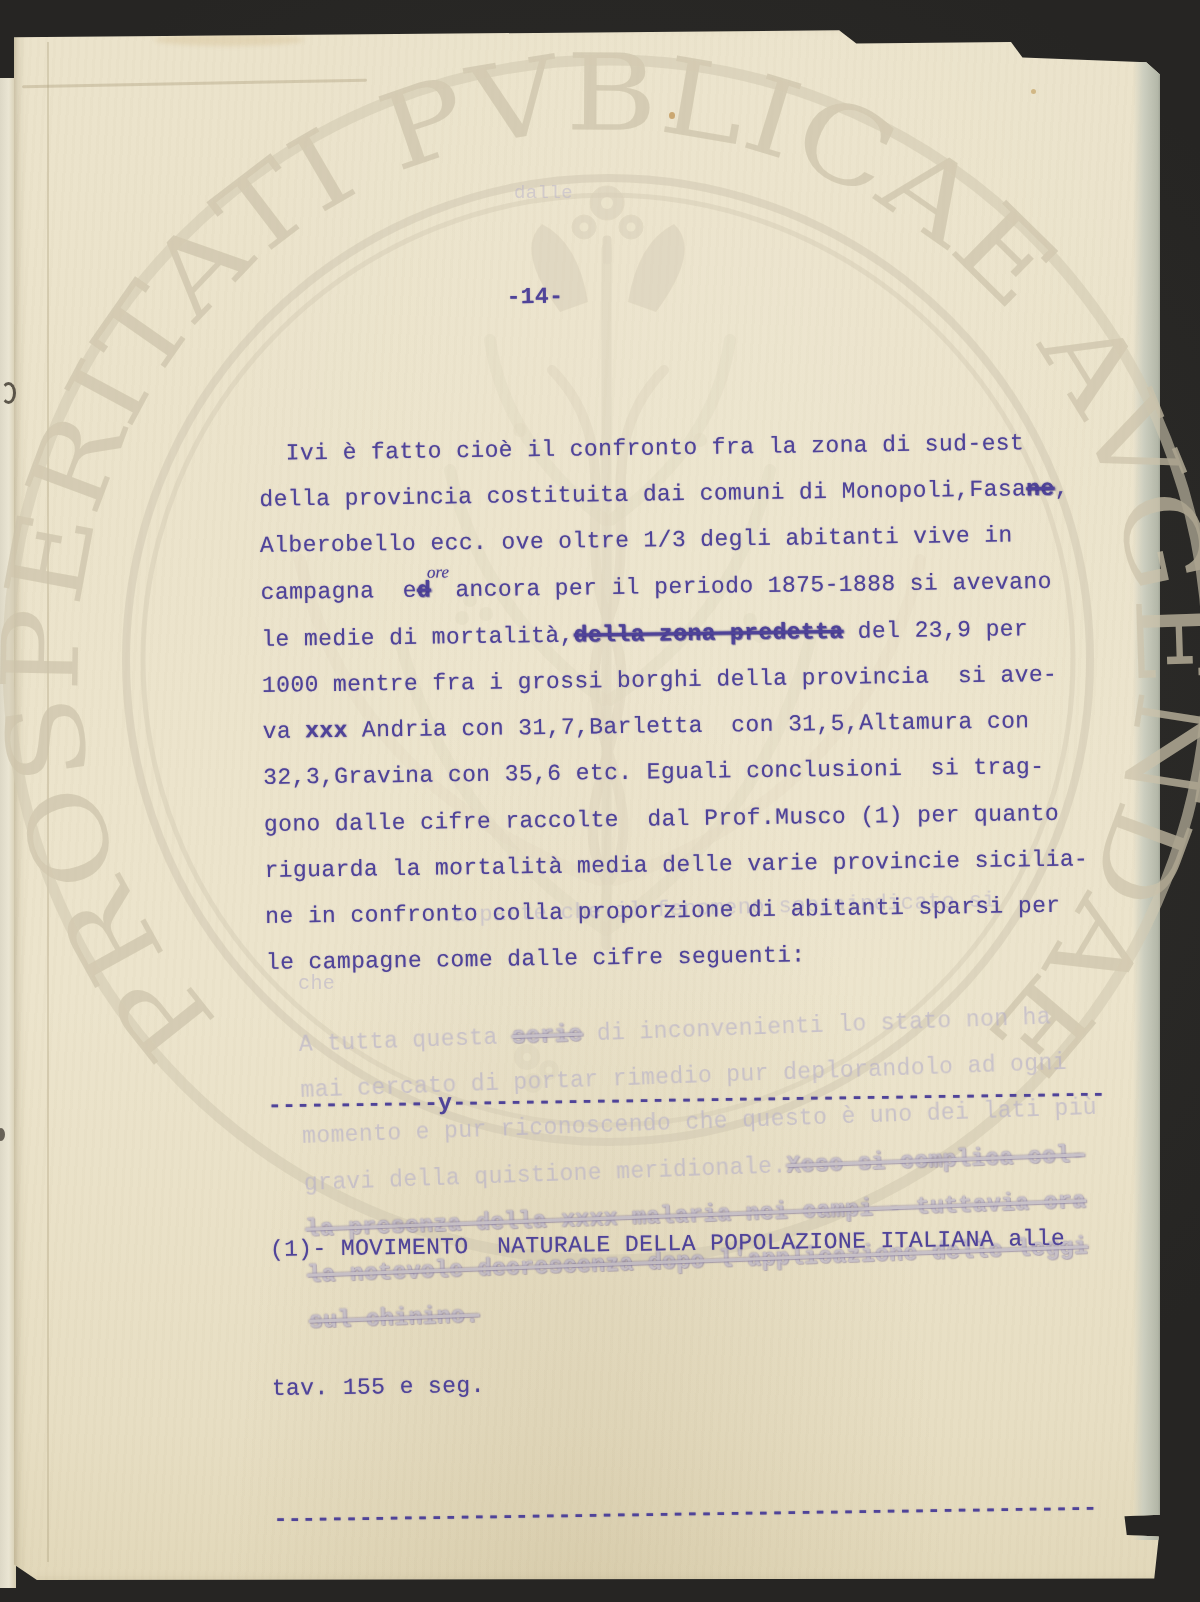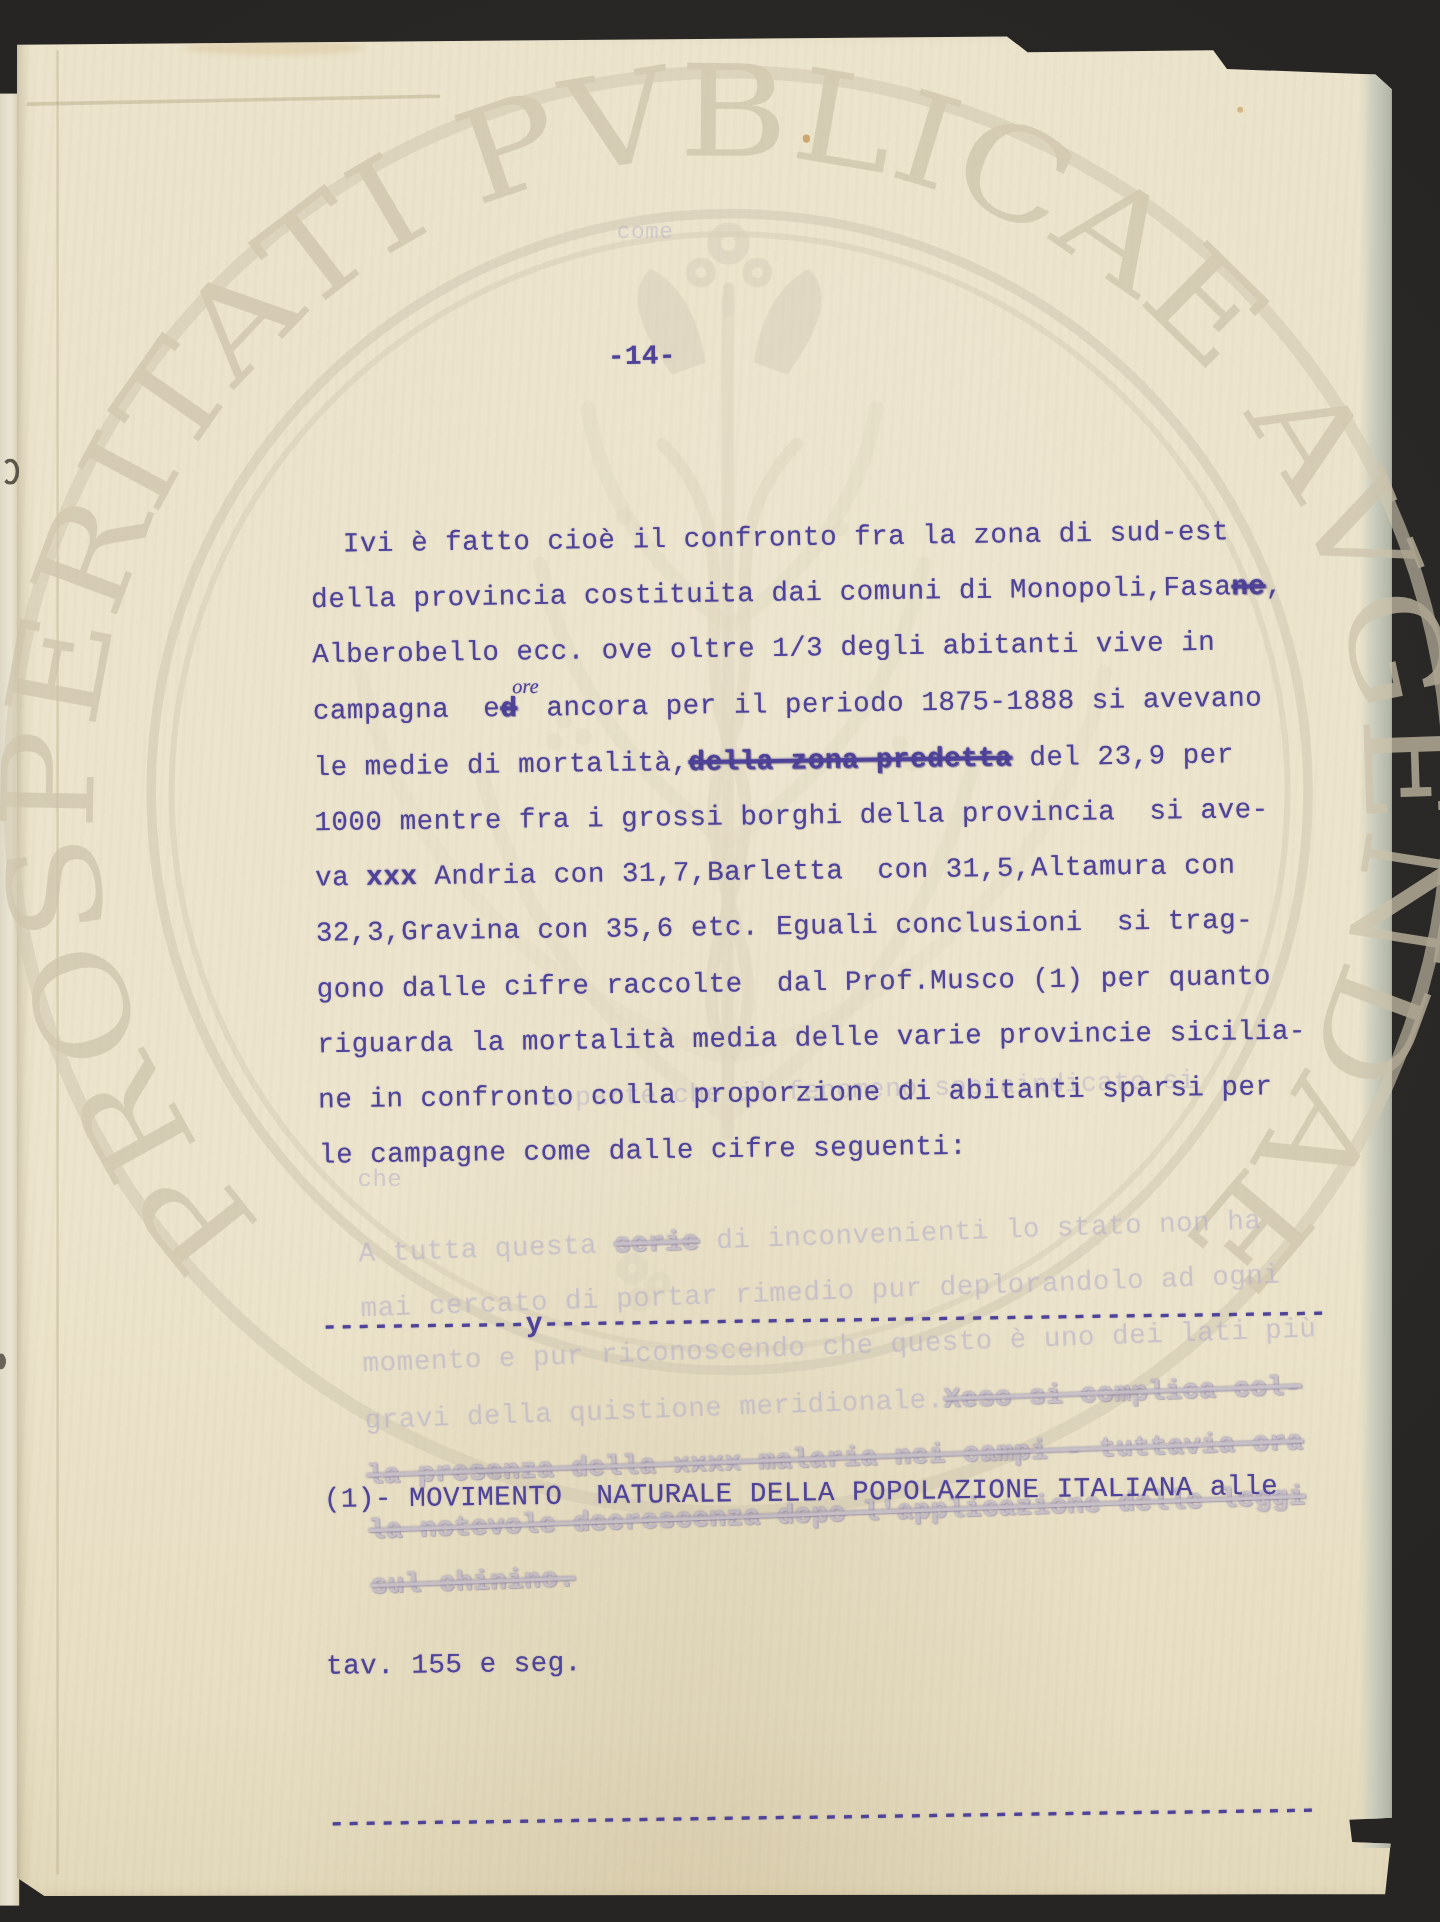--- a/index.html
+++ b/index.html
@@ -180,21 +180,21 @@
           <circle cx="533" cy="1083" r="10"></circle>
         <circle cx="527" cy="1057" r="4" fill="#ece4cc"></circle>
           <circle cx="549" cy="1070" r="3.5" fill="#ece4cc"></circle>
       </g>
     </g>
   </g>
 </svg>
 
 <div class="ghost-frag" id="gf1">a parte che il fenomeno sopraindicato si</div>
 <div class="ghost-frag" id="gf2">che</div>
-<div class="ghost-frag" id="gf3">come</div>
+<div class="ghost-frag" id="gf3">dalle</div>
 
 <div class="ghost-block" id="ghost-lines"><div class="gline"><span class="seg-n">A tutta questa </span><span class="seg-x">serie</span><span class="seg-n"> di inconvenienti lo stato non ha</span></div><div class="gline"><span class="seg-n">mai cercato di portar rimedio pur deplorandolo ad ogni</span></div><div class="gline"><span class="seg-n">momento e pur riconoscendo che questo è uno dei lati più</span></div><div class="gline"><span class="seg-n">gravi della quistione meridionale.</span><span class="seg-x">Xeso si complica col-</span></div><div class="gline"><span class="seg-x">la presenza della xxxx malaria nei campi - tuttavia ora</span></div><div class="gline"><span class="seg-x">la notevole decrescenza dopo l'applicazione delle leggi</span></div><div class="gline"><span class="seg-x">sul chinino.</span></div></div>
 
 <div class="typed">
   <div class="pagenum">-14-</div>
   <div id="typed-lines"><div class="tline indent"><span class="seg-n">Ivi è fatto cioè il confronto fra la zona di sud-est</span></div><div class="tline"><span class="seg-n">della provincia costituita dai comuni di Monopoli,Fasa</span><span class="seg-x">ne</span><span class="seg-n">,</span></div><div class="tline"><span class="seg-n">Alberobello ecc. ove oltre 1/3 degli abitanti vive in</span></div><div class="tline"><span class="seg-n">campagna  e</span><span class="seg-x">d</span><span class="seg-sup">ore</span><span class="seg-n"> ancora per il periodo 1875-1888 si avevano</span></div><div class="tline"><span class="seg-n">le medie di mortalità,</span><span class="seg-x">della zona predetta</span><span class="seg-n"> del 23,9 per</span></div><div class="tline"><span class="seg-n">1000 mentre fra i grossi borghi della provincia  si ave-</span></div><div class="tline"><span class="seg-n">va </span><span class="seg-b">xxx</span><span class="seg-n"> Andria con 31,7,Barletta  con 31,5,Altamura con</span></div><div class="tline"><span class="seg-n">32,3,Gravina con 35,6 etc. Eguali conclusioni  si trag-</span></div><div class="tline"><span class="seg-n">gono dalle cifre raccolte  dal Prof.Musco (1) per quanto</span></div><div class="tline"><span class="seg-n">riguarda la mortalità media delle varie provincie sicilia-</span></div><div class="tline"><span class="seg-n">ne in confronto colla proporzione di abitanti sparsi per</span></div><div class="tline"><span class="seg-n">le campagne come dalle cifre seguenti:</span></div></div>
   <div class="sepline">------------y----------------------------------------------</div>
   <div class="fnote">(1)- MOVIMENTO  NATURALE DELLA POPOLAZIONE ITALIANA alle</div>
   <div class="fnote2">tav. 155 e seg.</div>
   <div class="sepline second">----------------------------------------------------------</div>

